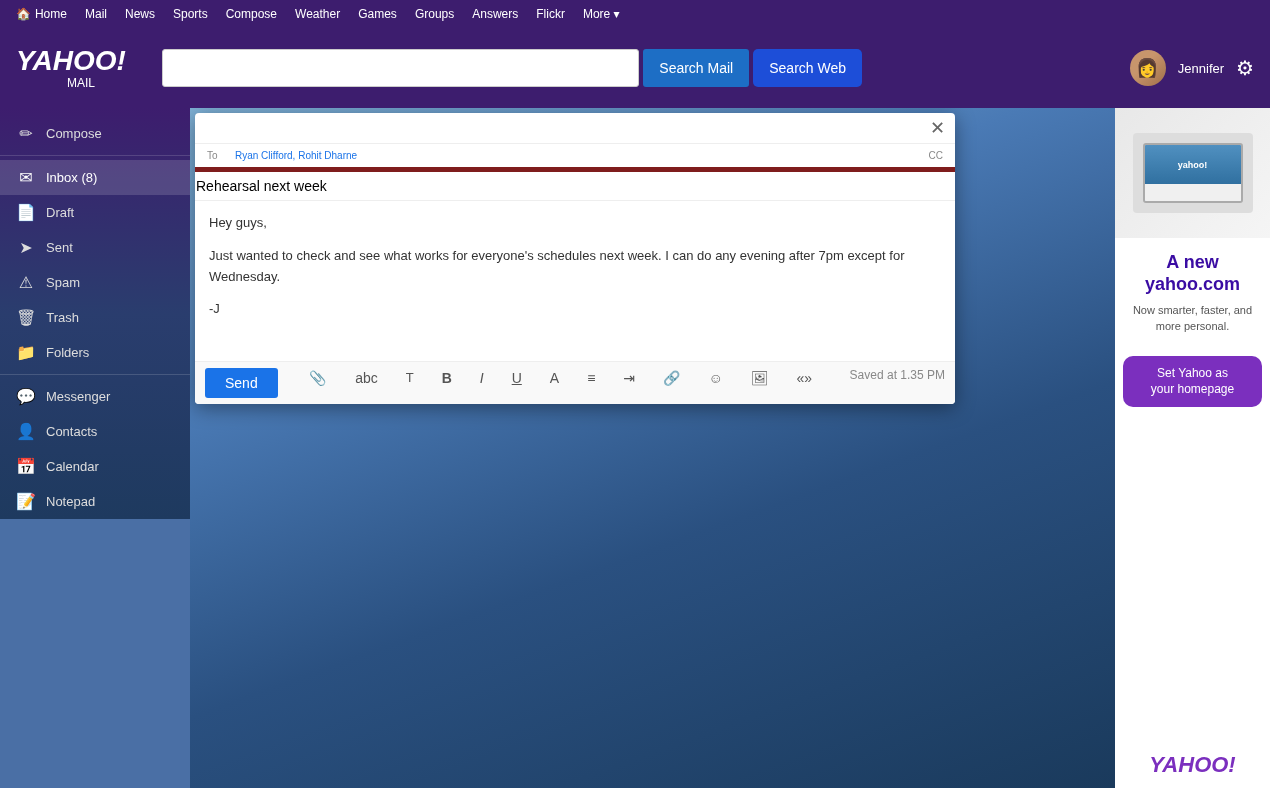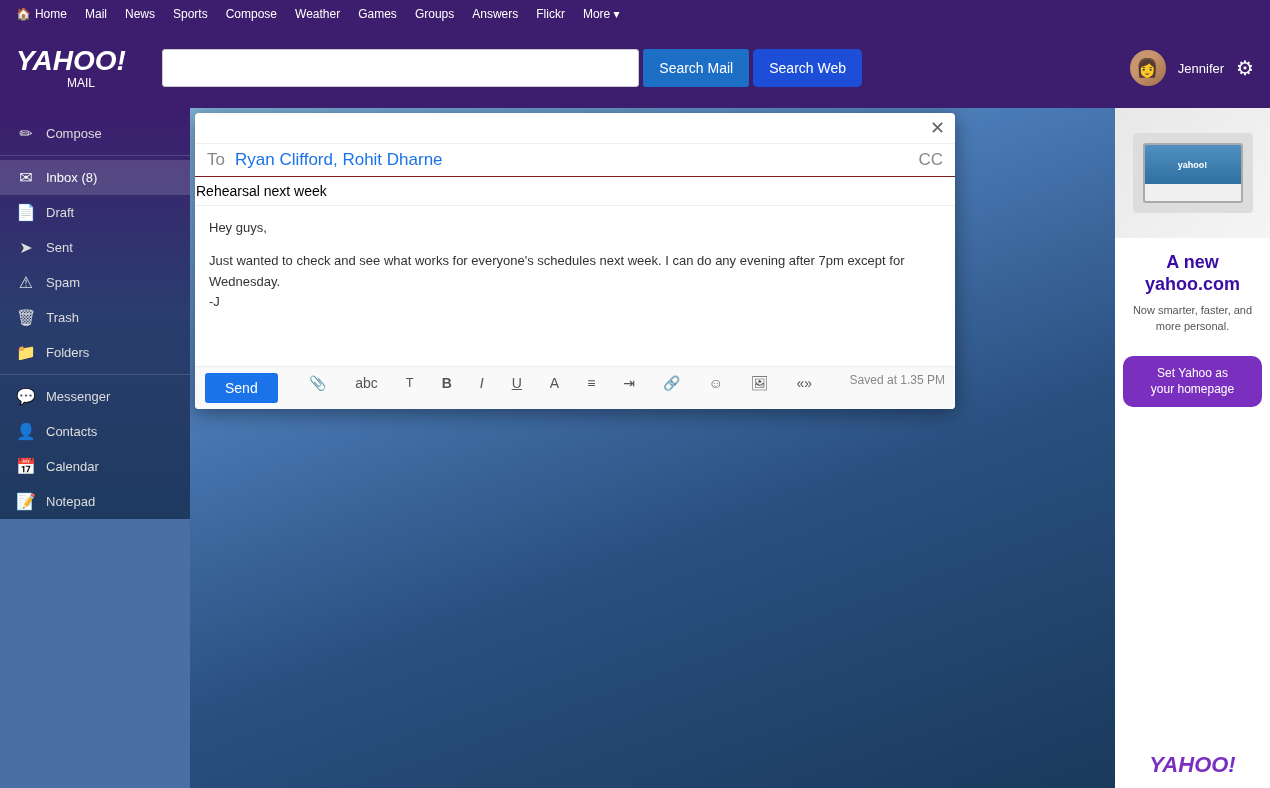--- a/index.html
+++ b/index.html
@@ -180,22 +180,22 @@
       border: none;
       font-size: 18px;
       cursor: pointer;
       color: #666;
       line-height: 1;
     }
     .to-field {
       display: flex;
       align-items: flex-end;
       padding: 6px 12px;
-      border-bottom: 1px solid #7f1d1d;
-      font-size: 17px;
+      border-bottom: 5px solid #7f1d1d;
+      font-size: 10px;
     }
     .to-label {
       color: #888;
       margin-right: 8px;
       min-width: 20px;
     }
     .to-recipients { color: #1a73e8; flex: 1; }
     .cc-label { color: #888; margin-left: auto; }
     .subject-field {
       padding: 6px 1px;
@@ -416,21 +416,21 @@
         <span class="to-recipients">Ryan Clifford,  Rohit Dharne</span>
         <span class="cc-label">CC</span>
       </div>
 
       <div class="subject-field">
         <span>Rehearsal next week</span>
       </div>
 
       <div class="body-area">
         <p style="margin-bottom:12px;">Hey guys,</p>
-        <p style="">Just wanted to check and see what works for everyone's schedules next week.  I can do any evening after 7pm except for Wednesday.</p>
+        <p style="margin-bottom:12px;">Just wanted to check and see what works for everyone's schedules next week.  I can do any evening after 7pm except for Wednesday.</p>
         <p>-J</p>
       </div>
 
       <div class="compose-toolbar">
         <button class="send-btn">Send</button>
         <span class="toolbar-icon" title="Attach">📎</span>
         <span class="toolbar-icon" title="Spell check">abc</span>
         <span class="toolbar-icon" title="Font size" style="font-size:13px;">T</span>
         <span class="toolbar-icon" title="Bold" style="font-weight:bold;">B</span>
         <span class="toolbar-icon" title="Italic" style="font-style:italic;">I</span>

